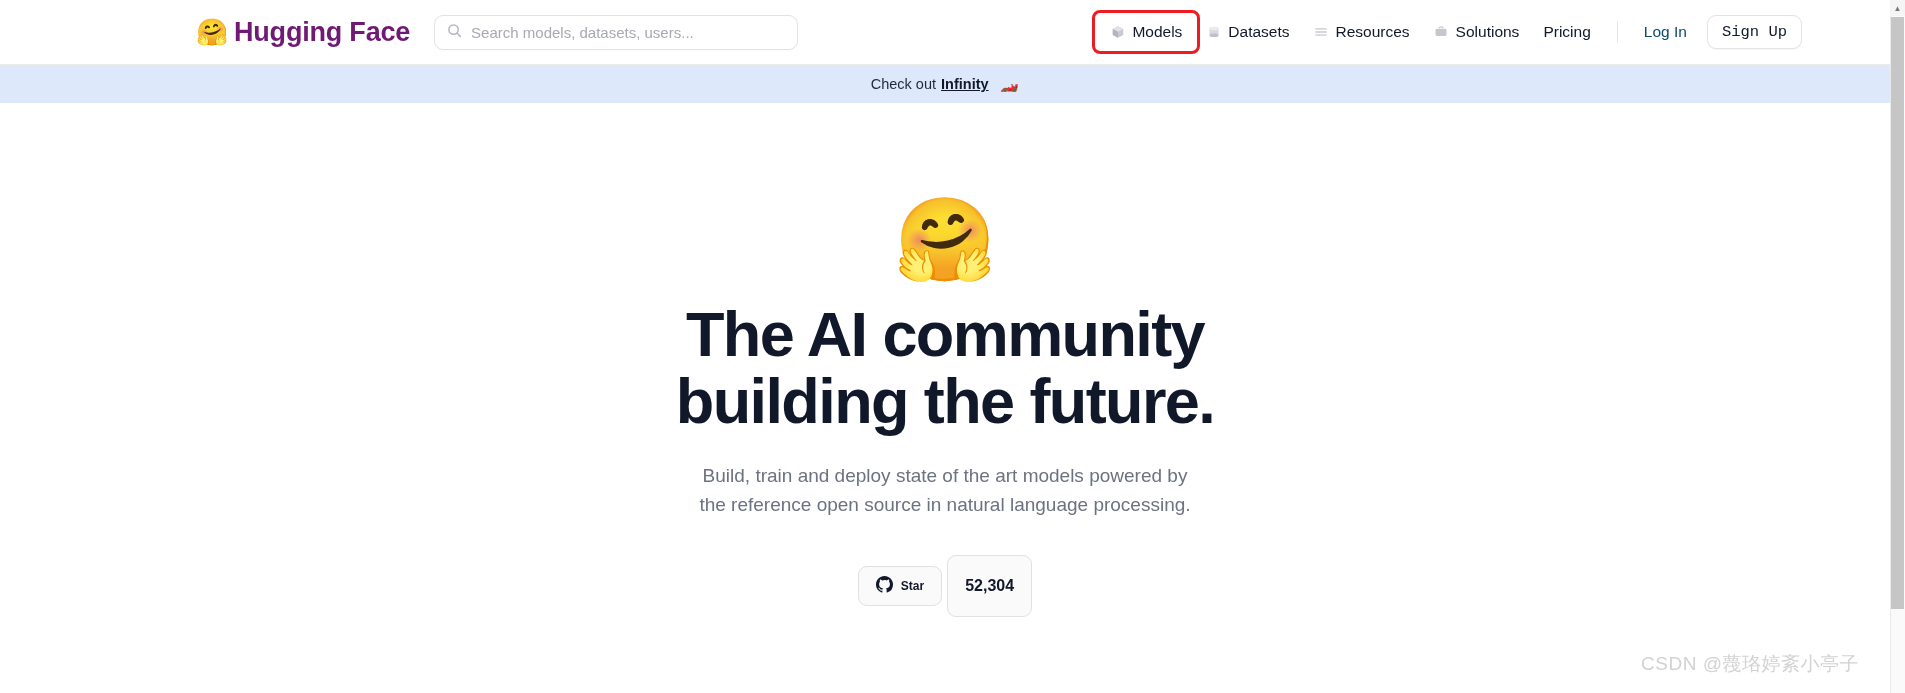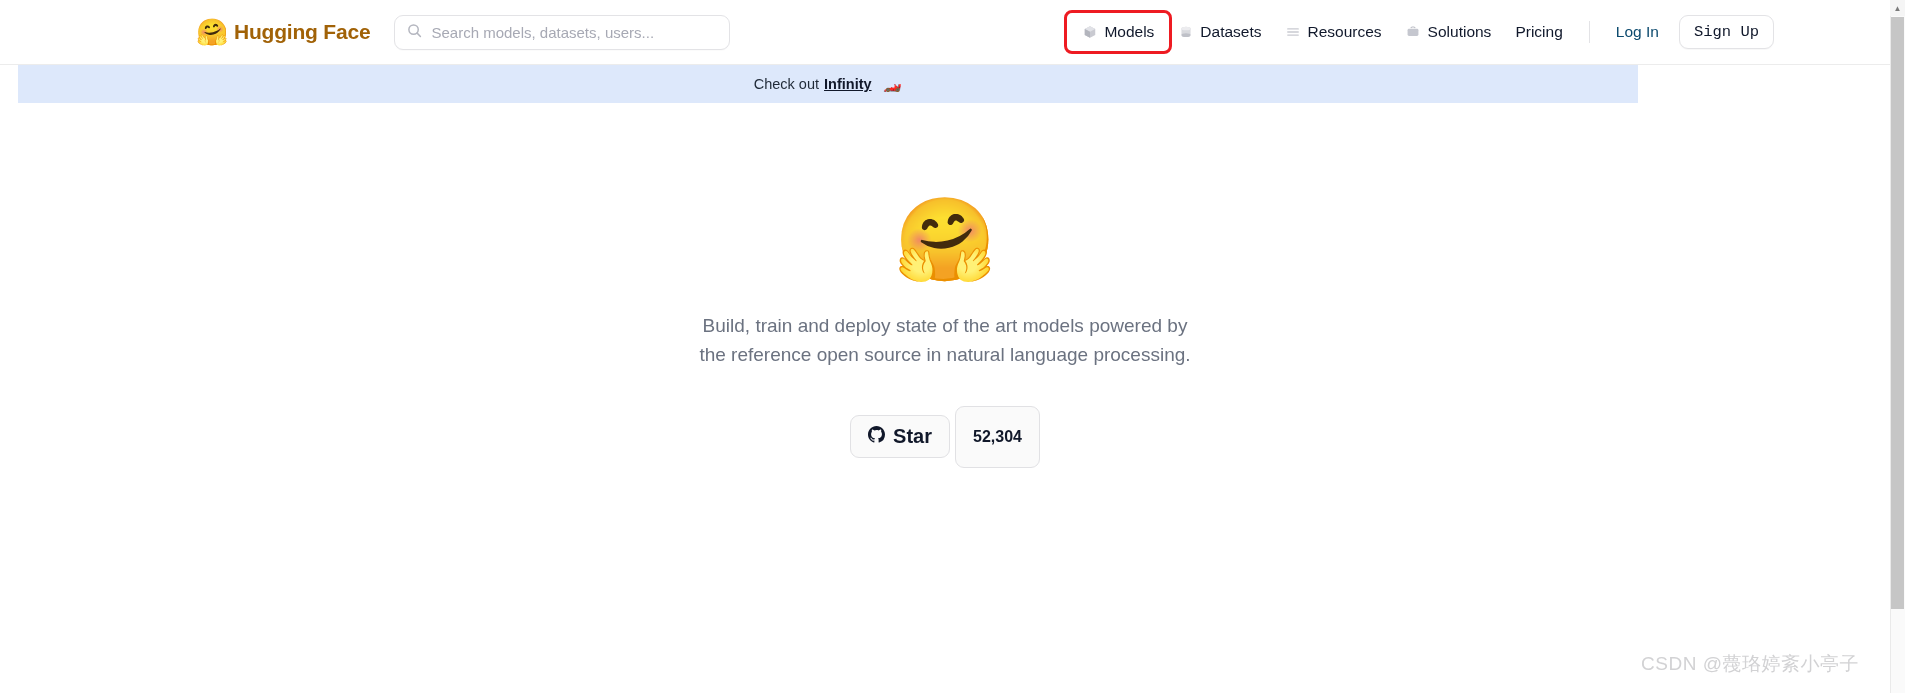--- a/index.html
+++ b/index.html
@@ -39,31 +39,31 @@
 
   #brand .hf-logo {
     font-size: 26px;
     line-height: 1;
     display: block;
     width: 28px;
     text-align: center;
   }
 
   #brand .brand-text {
-    font-size: 21px;
+    font-size: 27px;
     font-weight: bold;
     letter-spacing: -0.2px;
-    color: #a16207;
+    color: #701a75;
     white-space: nowrap;
   }
 
   
   #search-wrap {
     margin-left: 24px;
-    width: 336px;
+    width: 364px;
     height: 35px;
     border: 1px solid #e3e3e6;
     border-radius: 9px;
     background: #fff;
     display: flex;
     align-items: center;
     padding: 0 12px;
     gap: 9px;
     box-shadow: 0 1px 1px rgba(0,0,0,0.02);
   }
@@ -77,21 +77,21 @@
     width: 100%;
     background: transparent;
   }
   #search-input::placeholder { color: #a7a9b4; }
 
   
   #main-nav {
     display: flex;
     align-items: center;
     margin-left: auto;
-    margin-right: 116px;
+    margin-right: 88px;
     gap: 0px;
   }
 
   .nav-item {
     display: flex;
     align-items: center;
     gap: 7px;
     padding: 7px 12px;
     border-radius: 8px;
     font-size: 15.5px;
@@ -142,30 +142,29 @@
     border-radius: 9px;
     padding: 7px 14px;
     font-family: Liberation Mono, monospace;
     cursor: pointer;
     white-space: nowrap;
     box-shadow: 0 1px 1px rgba(0,0,0,0.03);
   }
 
   
   #promo-banner {
-    width: 1620px;
+    width: 1890px;
     height: 38px;
     background: #dde8fb;
     display: flex;
     align-items: center;
     justify-content: center;
     font-size: 14.5px;
     color: #1f2937;
     gap: 5px;
-    margin-left: 18px;
   }
   #promo-banner .promo-link {
     color: #11182a;
     font-weight: bold;
     text-decoration: underline;
   }
   #promo-banner .promo-emoji { font-size: 15px; margin-left: 7px; }
 
   
   #hero {
@@ -211,21 +210,21 @@
     gap: 5px;
   }
   #gh-star-button {
     display: flex;
     align-items: center;
     gap: 8px;
     background: #fafafa;
     border: 1px solid #e1e1e4;
     border-radius: 9px;
     padding: 9px 17px;
-    font-size: 20px;
+    font-size: 12px;
     font-weight: bold;
     color: #11182a;
     cursor: pointer;
     font-family: "Liberation Sans", sans-serif;
   }
   #gh-star-count {
     background: #fafafa;
     border: 1px solid #e1e1e4;
     border-radius: 9px;
     padding: 21px 17px;
@@ -357,20 +356,24 @@
 <div id="promo-banner">
   <span>Check out </span>
     <a class="promo-link" href="#">Infinity</a>
   <span class="promo-emoji">🏎️</span>
 </div>
 
 <div id="hero">
 
   <span id="hero-logo">🤗</span>
 
+  <h1 id="hero-title">
+    <span>The AI community</span><br>
+    <span>building the future.</span>
+  </h1>
 
   <p id="hero-subtitle">
     <span>Build, train and deploy state of the art models powered by</span><br>
     <span>the reference open source in natural language processing.</span>
   </p>
 
   <div id="gh-star-row">
     <button id="gh-star-button">
       <span>
         <svg width="17" height="17" viewBox="0 0 16 16">

